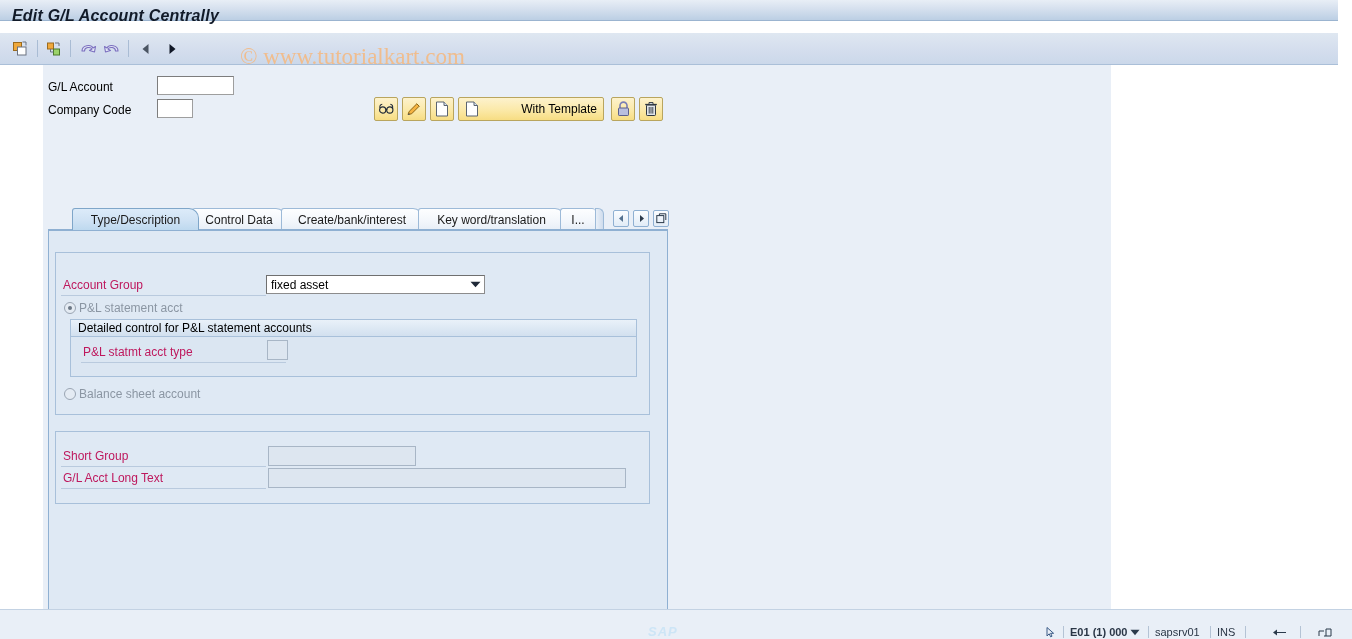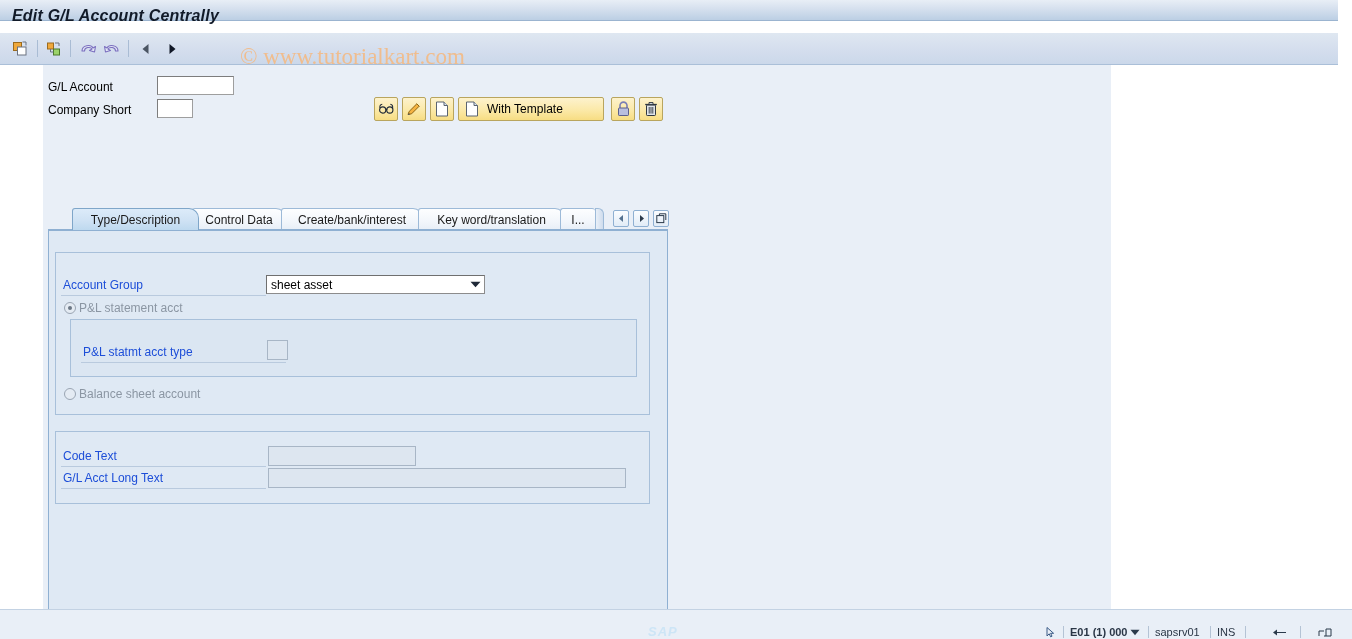--- a/index.html
+++ b/index.html
@@ -220,21 +220,21 @@
     font-size: 12px;
     color: #000;
     padding-left: 7px;
     line-height: 17px;
     white-space: nowrap;
   }
 
   .field-label {
     position: absolute;
     font-size: 12px;
-    color: #1d4ed8;
+    color: #be185d;
     white-space: nowrap;
   }
   .field-underline {
     position: absolute;
     height: 1px;
     background: #b9cade;
   }
 
   
   .dropdown {
@@ -388,21 +388,21 @@
   </div>
 </div>
 
 <div class="watermark">© www.tutorialkart.com</div>
 
 <div class="main">
 
   <div class="hdr-label" style="left:5px; top:15px;">G/L Account</div>
   <input class="inp" style="left: 114px; top: 11px; width: 77px; height: 19px;" value="">
 
-  <div class="hdr-label" style="left:5px; top:38px;">Company Short</div>
+  <div class="hdr-label" style="left:5px; top:38px;">Company Code</div>
   <input class="inp" style="left: 114px; top: 34px; width: 36px; height: 19px;" value="">
 
   <div class="btn icon-only" style="left:331px; top:32px;">
     <svg width="17" height="14" viewBox="0 0 18 14">
       <circle cx="5" cy="8" r="3.3" fill="none" stroke="#1f2937" stroke-width="1.2"></circle>
       <circle cx="12.5" cy="8" r="3.3" fill="none" stroke="#1f2937" stroke-width="1.2"></circle>
       <path d="M8.3 8 Q9 6.6 9.7 8" fill="none" stroke="#1f2937" stroke-width="1.1"></path>
       <path d="M2 6 Q1.5 2.5 4.5 2" fill="none" stroke="#1f2937" stroke-width="1.1"></path>
       <path d="M15.5 6 Q16 2.5 13 2" fill="none" stroke="#1f2937" stroke-width="1.1"></path>
     </svg>
@@ -421,21 +421,21 @@
       <path d="M1.5 1 L9 1 L12.5 4.5 L12.5 15 L1.5 15 Z" fill="#ffffff" stroke="#5b6470" stroke-width="1" stroke-linejoin="round"></path>
       <path d="M9 1 L9 4.5 L12.5 4.5" fill="#dbe6f3" stroke="#5b6470" stroke-width="1"></path>
     </svg>
   </div>
 
   <div class="btn" style="left:415px; top:32px; width:146px;">
     <svg width="14" height="16" viewBox="0 0 14 16" style="margin-left:6px;">
       <path d="M1.5 1 L9 1 L12.5 4.5 L12.5 15 L1.5 15 Z" fill="#ffffff" stroke="#5b6470" stroke-width="1" stroke-linejoin="round"></path>
       <path d="M9 1 L9 4.5 L12.5 4.5" fill="#dbe6f3" stroke="#5b6470" stroke-width="1"></path>
     </svg>
-    <span class="btn-label" style="flex:1; text-align:left;">With Template</span>
+    <span class="btn-label" style="flex:1; text-align:right;">With Template</span>
   </div>
 
   <div class="btn icon-only" style="left:568px; top:32px;">
     <svg width="15" height="16" viewBox="0 0 15 16">
       <path d="M4 7 L4 4.6 A3.5 3.5 0 0 1 11 4.6 L11 7" fill="none" stroke="#7b7fb5" stroke-width="1.6"></path>
       <rect x="2.5" y="7" width="10" height="7.5" rx="0.7" fill="#b9bede" stroke="#5b5f8c" stroke-width="1"></rect>
     </svg>
   </div>
 
   <div class="btn icon-only" style="left:596px; top:32px;">
@@ -484,48 +484,49 @@
   </div>
 
   <div class="tabpanel">
 
     <div class="group" style="left:6px; top:21px; width:595px; height:163px;">
 
       <div class="field-label" style="left:7px; top:25px;">Account Group</div>
       <div class="field-underline" style="left:5px; top:42px; width:205px;"></div>
 
       <div class="dropdown" style="left:210px; top:22px; width:219px;">
-        <span class="dd-text">sheet asset</span>
+        <span class="dd-text">fixed asset</span>
         <span class="dd-arrow">
           <svg width="11" height="7" viewBox="0 0 11 7">
             <path d="M0.5 0.8 L10.5 0.8 L5.5 6.2 Z" fill="#1f2937"></path>
           </svg>
         </span>
       </div>
 
       <div class="radio-row" style="left:8px; top:48px;align-items:center;">
         <span class="radio-mark on"></span>
         <span>P&amp;L statement acct</span>
       </div>
 
       <div class="group" style="left:14px; top:66px; width:567px; height:58px; background:#dbe6f2;">
+        <div class="group-title">Detailed control for P&amp;L statement accounts</div>
         <div class="field-label" style="left:12px; top:25px;">P&amp;L statmt acct type</div>
         <div class="field-underline" style="left:10px; top:42px; width:205px;"></div>
         <input class="inp disabled" style="left: 196px; top: 20px; width: 21px; height: 20px;" value="">
       </div>
 
       <div class="radio-row" style="left:8px; top:134px;">
         <span class="radio-mark"></span>
         <span>Balance sheet account</span>
       </div>
     </div>
 
     <div class="group" style="left:6px; top:200px; width:595px; height:73px;">
 
-      <div class="field-label" style="left:7px; top:17px;">Code Text</div>
+      <div class="field-label" style="left:7px; top:17px;">Short Group</div>
       <div class="field-underline" style="left:5px; top:34px; width:205px;"></div>
       <input class="inp disabled" style="left: 212px; top: 14px; width: 148px; height: 20px;" value="">
 
       <div class="field-label" style="left:7px; top:39px;">G/L Acct Long Text</div>
       <div class="field-underline" style="left:5px; top:56px; width:205px;"></div>
       <input class="inp disabled" style="left: 212px; top: 36px; width: 358px; height: 20px;" value="">
     </div>
 
   </div>
 </div>

